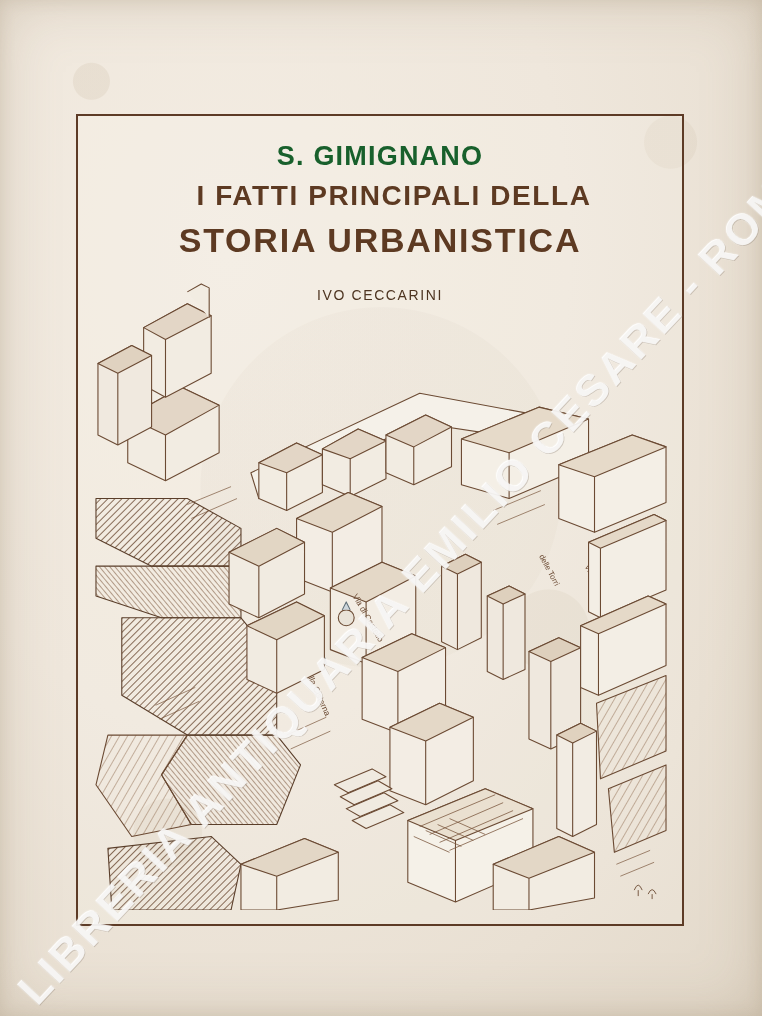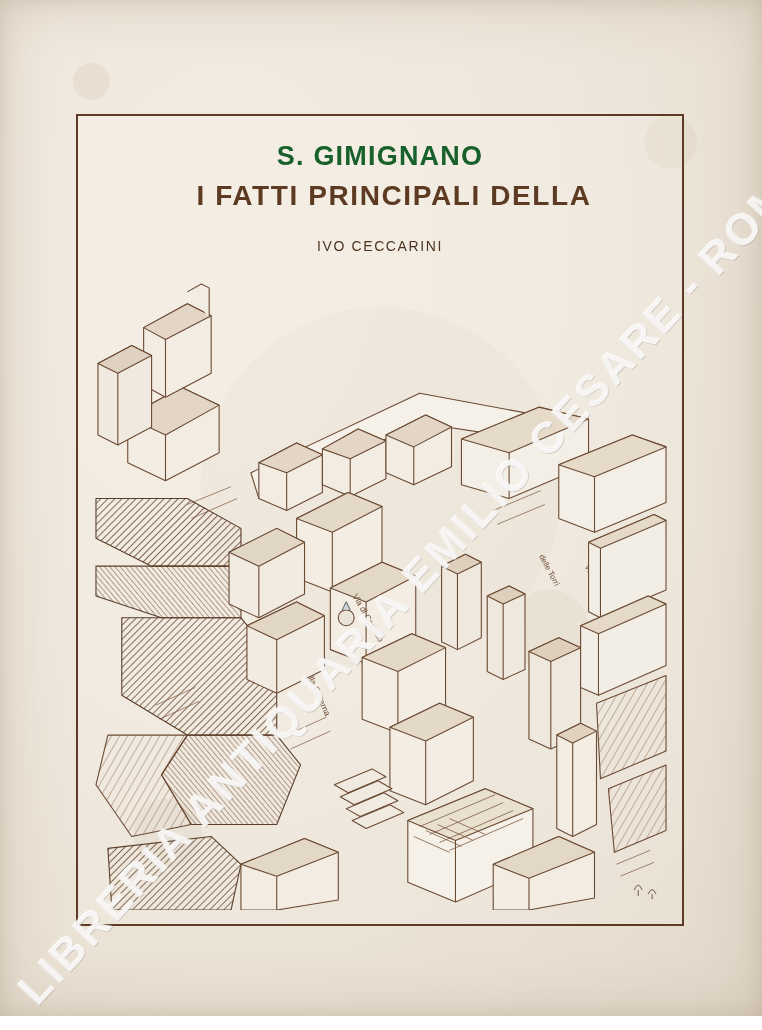--- a/index.html
+++ b/index.html
@@ -142,20 +142,21 @@
 
 <div id="page">
 
   <div class="grain"></div>
 
   <div class="cover-plate">
 
     <div class="title-block">
       <div class="title-line1">S. GIMIGNANO</div>
       <div class="title-line2">I FATTI PRINCIPALI DELLA</div>
+      <div class="title-line3">STORIA  URBANISTICA</div>
       <div class="author">IVO  CECCARINI</div>
     </div>
 
     <div class="plate-art">
       <svg viewBox="0 0 580 646" preserveAspectRatio="none">
         <defs>
           <pattern id="hatch" width="5" height="5" patternUnits="userSpaceOnUse" patternTransform="rotate(45)">
             <line x1="0" y1="0" x2="0" y2="5" stroke="#6b4a33" stroke-width="1.6"></line>
           </pattern>
           <pattern id="hatch2" width="4" height="4" patternUnits="userSpaceOnUse" patternTransform="rotate(-40)">

